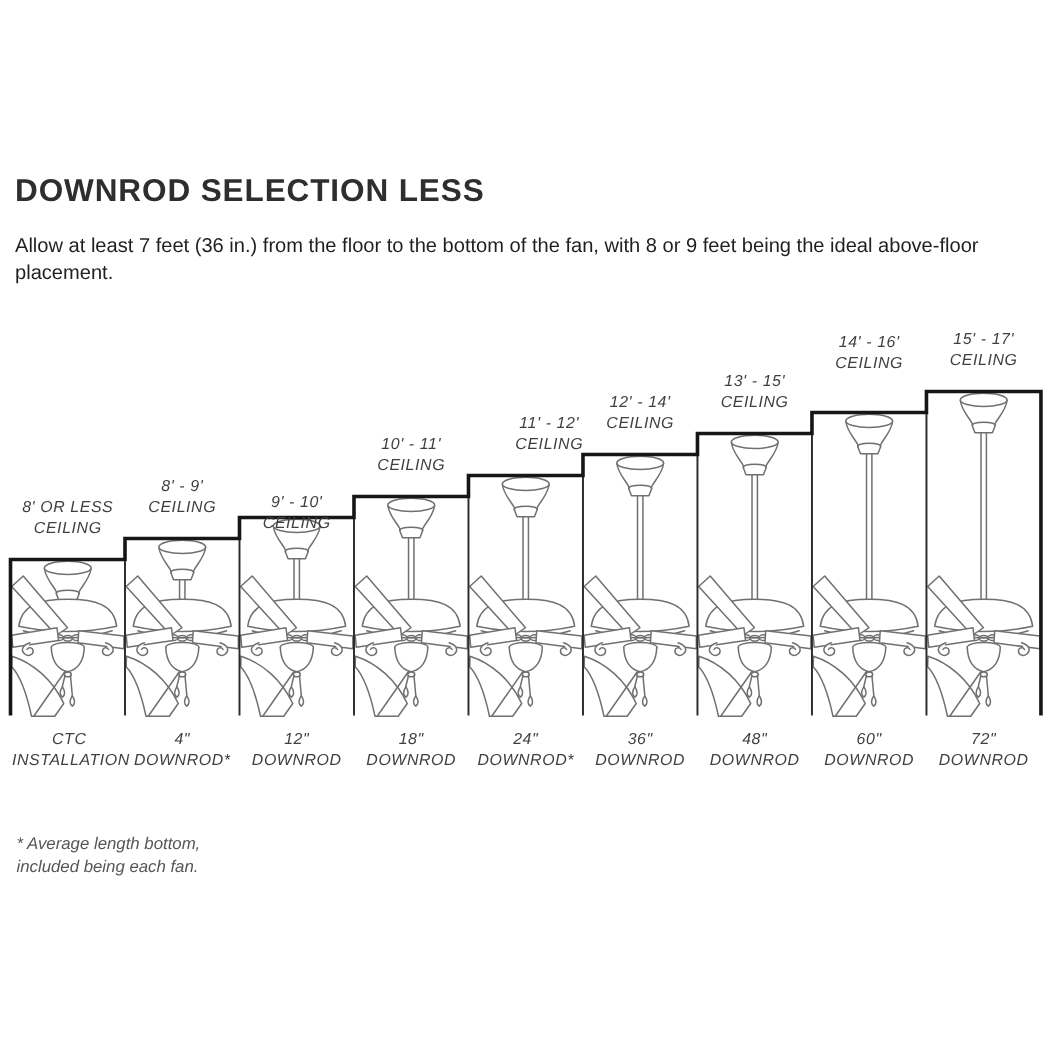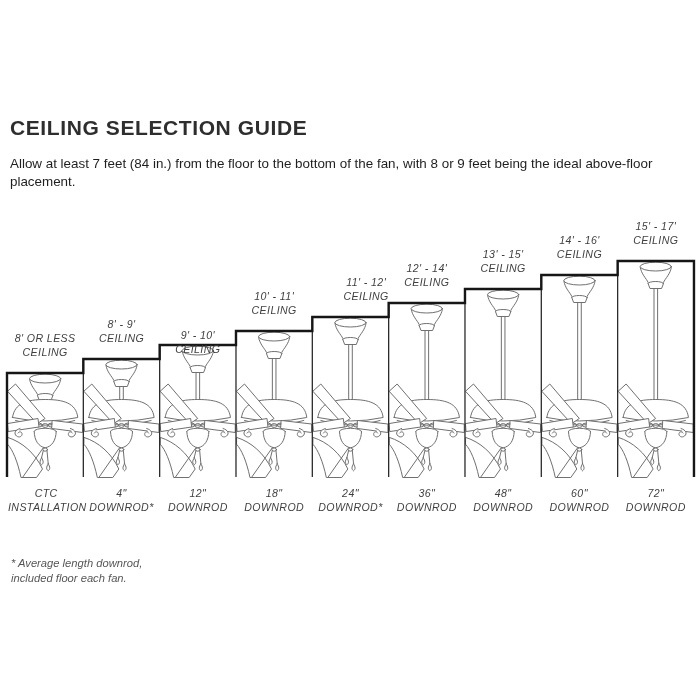--- a/index.html
+++ b/index.html
@@ -26,22 +26,22 @@
     position:absolute;left:11px;top:556px;
     font-style:italic;font-size:11.2px;line-height:14.6px;color:#565656;
   }
   .footnote span{display:block;}
 </style>
 </head>
 <body>
 
 <div class="page">
 
-  <div class="title">CEILING SELECTION GUIDE</div>
-  <div class="desc">Allow at least 7 feet (84 in.) from the floor to the bottom of the fan, with 8 or 9 feet being the ideal above-floor placement.</div>
+  <div class="title">DOWNROD SELECTION LESS</div>
+  <div class="desc">Allow at least 7 feet (36 in.) from the floor to the bottom of the fan, with 8 or 9 feet being the ideal above-floor placement.</div>
 
   <svg class="diagram-svg" viewBox="0 0 700 700" xmlns="http://www.w3.org/2000/svg">
     <defs>
 
       <g id="canopy" stroke="#707070" stroke-width="1" stroke-linejoin="round" stroke-linecap="round">
         <path d="M-15.6,5 C-14.6,12 -9.5,16.5 -7.6,20.5 L-7.6,21.5 L7.6,21.5 L7.6,20.5 C9.5,16.5 14.6,12 15.6,5" fill="#ffffff"></path>
         <ellipse cx="0" cy="4.6" rx="15.6" ry="4.4" fill="#ffffff"></ellipse>
         <ellipse cx="0" cy="21.5" rx="7.6" ry="2" fill="#ffffff"></ellipse>
         <path d="M-7.6,21.8 L-5.8,26.5 L5.8,26.5 L7.6,21.8" fill="#ffffff"></path>
       </g>
@@ -163,36 +163,36 @@
         <span>DOWNROD</span>
       </div>
       <div class="lab" style="left: 464.98px; top: 248px; width: 76.33px;">
         <span>13' - 15'</span>
         <span>CEILING</span>
       </div>
       <div class="lab" style="left: 464.98px; top: 487px; width: 76.33px;">
         <span>48"</span>
         <span>DOWNROD</span>
       </div>
-      <div class="lab" style="left: 541.31px; top: 234px; width: 76.33px;">
+      <div class="lab" style="left: 541.31px; top: 222px; width: 76.33px;">
         <span>14' - 16'</span>
         <span>CEILING</span>
       </div>
       <div class="lab" style="left: 541.31px; top: 487px; width: 76.33px;">
         <span>60"</span>
         <span>DOWNROD</span>
       </div>
       <div class="lab" style="left: 617.64px; top: 220px; width: 76.33px;">
         <span>15' - 17'</span>
         <span>CEILING</span>
       </div>
       <div class="lab" style="left: 617.64px; top: 487px; width: 76.33px;">
         <span>72"</span>
         <span>DOWNROD</span>
       </div>
     </div>
 
   <div class="footnote">
-    <span>* Average length downrod,</span>
-    <span>included floor each fan.</span>
+    <span>* Average length bottom,</span>
+    <span>included being each fan.</span>
   </div>
 
 </div>
 
 </body></html>

